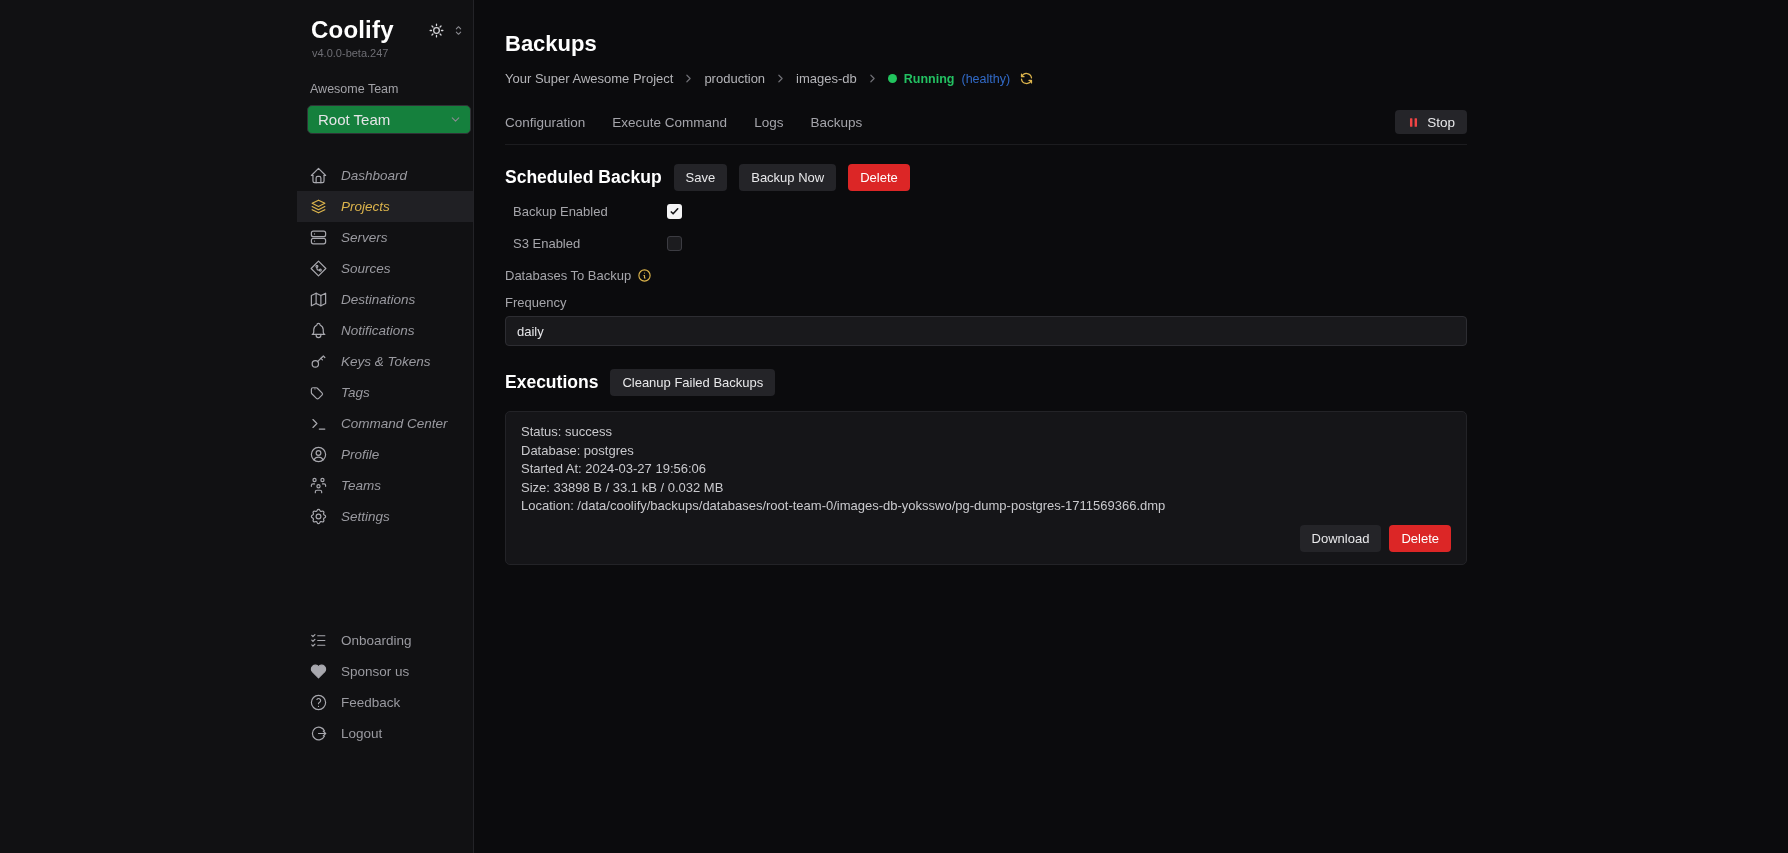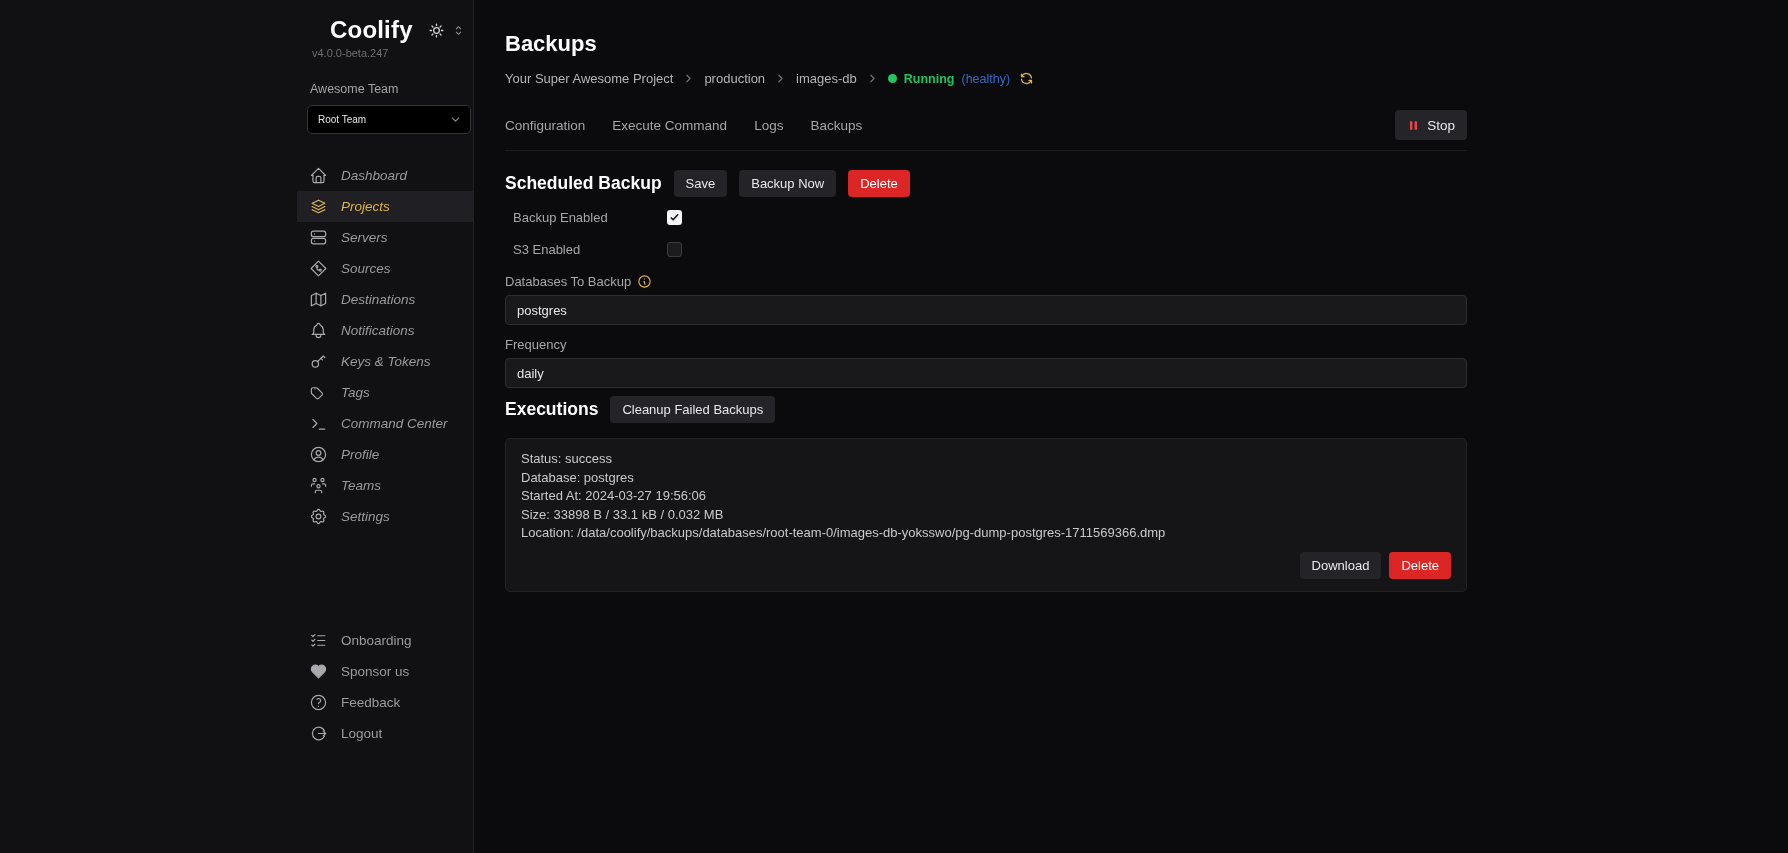--- a/index.html
+++ b/index.html
@@ -19,29 +19,29 @@
     background: #111113;
     border-right: 1px solid #232327;
     display: flex; flex-direction: column;
     padding: 16px 0 104px 0;
   }
   .sidebar-inner {
     width: 176px; margin-left: auto;
     display: flex; flex-direction: column; height: 100%;
   }
   .logo-row { display: flex; align-items: center; justify-content: space-between; padding: 0 8px 0 14px; }
-  .logo { font-size: 24px; font-weight: 700; color: #fff; letter-spacing: .2px; margin-left: 19px; }
+  .logo { font-size: 24px; font-weight: 700; color: #fff; letter-spacing: .2px; }
   .logo-icons { display: flex; align-items: center; gap: 7px; }
   .version { padding-left: 15px; margin-top: 3px; font-size: 11px; color: #6e6e74; }
   .team-label { margin-top: 23px; padding-left: 13px; font-size: 12.5px; color: #a2a2a7; }
   .team-select {
     margin: 9px 2px 0 10px; height: 29px;
-    background: #000000; border: 1px solid #313136; border-radius: 5px;
+    background: #15803d; border: 1px solid #313136; border-radius: 5px;
     display: flex; align-items: center; justify-content: space-between;
-    padding: 0 8px 0 10px; font-size: 10px; color: #e5e5e8; cursor: pointer;
+    padding: 0 8px 0 10px; font-size: 15px; color: #e5e5e8; cursor: pointer;
   }
   .nav { margin-top: 26px; display: flex; flex-direction: column; font-style: italic; }
   .nav-item {
     height: 31px; display: flex; align-items: center; gap: 13px;
     padding-left: 12px; font-size: 13.5px; color: #9a9aa0; cursor: pointer;
   }
   .nav-item .icon { color: #a8a8ae; }
   .nav-item.active { background: #202024; color: #dcb44c; }
   .nav-item.active .icon { color: #dcb44c; }
   .nav-footer { margin-top: auto; display: flex; flex-direction: column; }
@@ -68,21 +68,21 @@
     border-bottom: 1px solid #1c1c1f; padding-bottom: 10px;
   }
   .tab { cursor: pointer; }
   .btn {
     height: 27px; padding: 0 12px; border: none; border-radius: 4px;
     background: #242428; color: #e8e8ea; font-size: 13px;
     font-family: "Liberation Sans", sans-serif;
     display: inline-flex; align-items: center; gap: 7px; cursor: pointer;
   }
   .btn-danger { background: #dc2626; color: #fff; }
-  .stop-btn { margin-left: auto; height: 30px; background: #252529; font-size: 13.5px; }
+  .stop-btn { margin-left: auto; height: 24px; background: #252529; font-size: 13.5px; }
   .pause-icon { width: 13px; height: 13px; color: #ef4444; }
 
   .section-head { margin-top: 19px; display: flex; align-items: center; gap: 12px; }
   .section-title { font-size: 17.5px; font-weight: 700; color: #fff; }
 
   .check-row { display: flex; align-items: center; padding-left: 8px; height: 24px; margin-top: 8px; }
   .check-row:first-of-type { margin-top: 14px; }
   .field-label { font-size: 13px; color: #a6a6ab; }
   .check-row .field-label { width: 154px; }
   .checkbox {
@@ -345,31 +345,30 @@
       </div>
 
       <div class="label-row">
         <span class="field-label">Databases To Backup</span>
         <svg class="info-icon" viewBox="0 0 24 24" fill="none" stroke="currentColor" stroke-width="1.8" stroke-linecap="round" stroke-linejoin="round">
             <circle cx="12" cy="12" r="9"></circle>
             <path d="M12 8h.01"></path>
             <path d="M11 12h1v4h1"></path>
           </svg>
       </div>
-      <input class="text-input" type="text" value="postgres" style="">
 
       <div class="two-col">
         <div class="col">
           <div class="field-label">Frequency</div>
           <input class="text-input" type="text" value="daily" style="">
         </div>
       </div>
 
       
-      <div class="section-head" style="margin-top:8px">
+      <div class="section-head" style="margin-top:23px">
         <span class="section-title">Executions</span>
         <button class="btn">Cleanup Failed Backups</button>
       </div>
 
       <div class="exec-card">
         <div class="exec-line">Status: success</div>
         <div class="exec-line">Database: postgres</div>
         <div class="exec-line">Started At: 2024-03-27 19:56:06</div>
         <div class="exec-line">Size: 33898 B / 33.1 kB / 0.032 MB</div>
         <div class="exec-line">Location: /data/coolify/backups/databases/root-team-0/images-db-yoksswo/pg-dump-postgres-1711569366.dmp</div>

